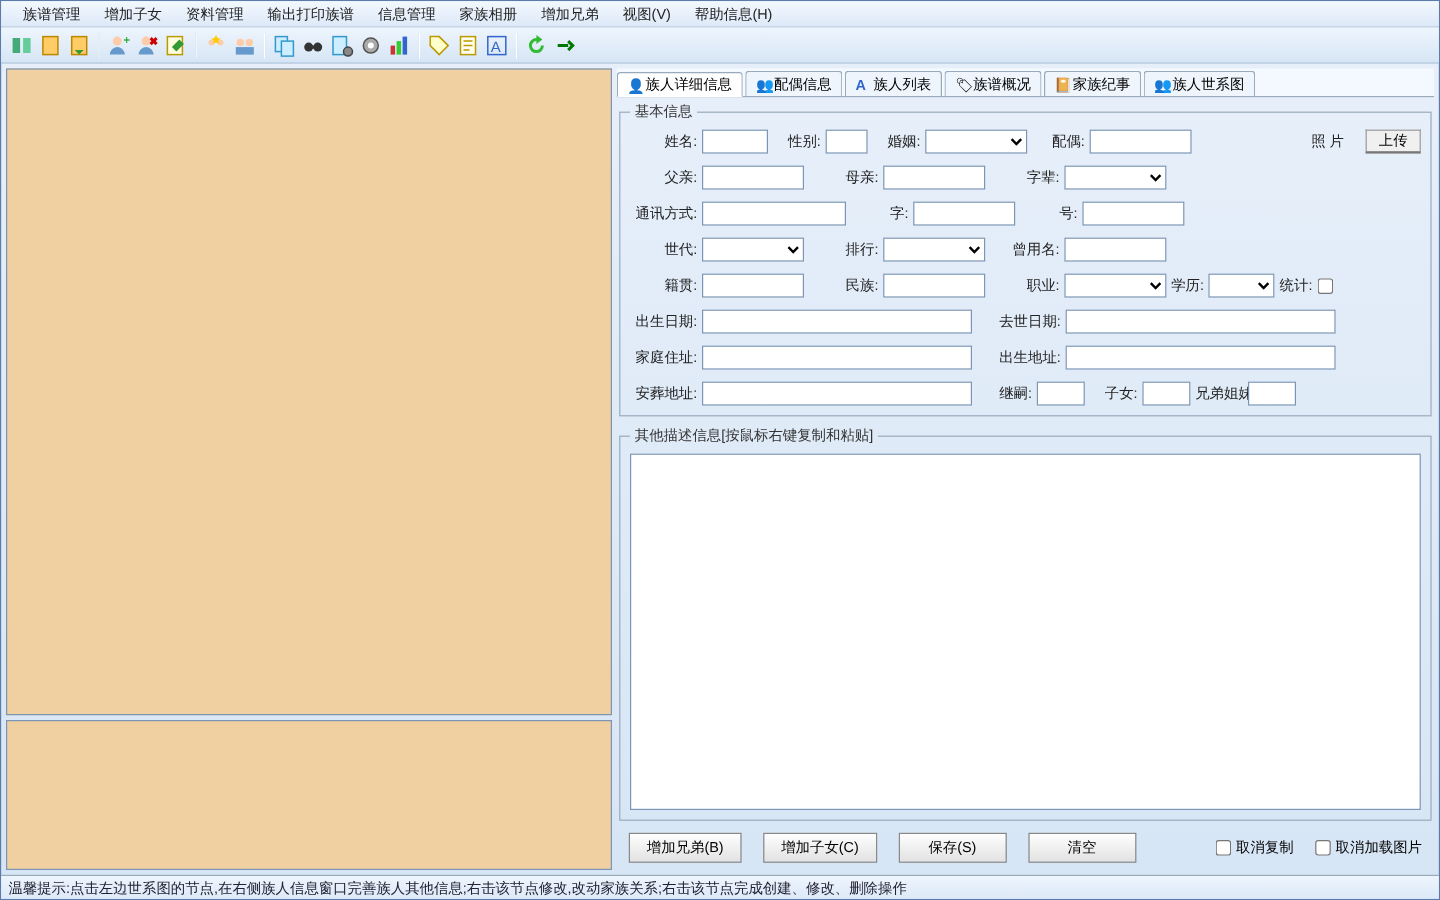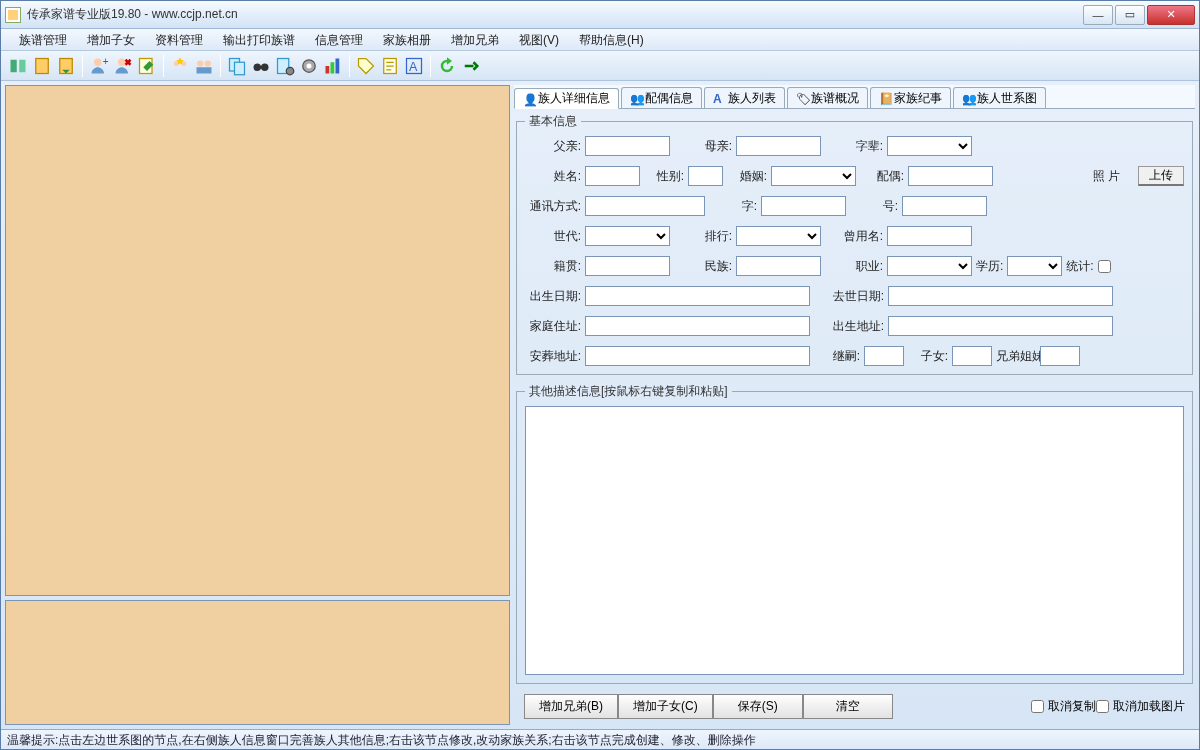--- a/index.html
+++ b/index.html
@@ -47,42 +47,33 @@
 .row { display:flex; align-items:center; gap:4px; flex-wrap:nowrap; }
 .lbl { text-align:right; color:#222; white-space:nowrap; }
 .inp { border:1px solid #7a95b5; height:20px; background:#fff; padding:0 2px; font-size:12px; }
 .sel { border:1px solid #7a95b5; height:20px; background:#fff; font-size:12px; }
 .chk { vertical-align:middle; }
 .upload-btn { border:1px solid #999; background:#f0f0f0; padding:1px 10px; cursor:pointer; height:20px; display:inline-flex; align-items:center; border-bottom:2px solid #777;}
 
 .desc-area { flex:1; display:flex; flex-direction:column; min-height:0; }
 .desc-area textarea { flex:1; width:100%; border:1px solid #7a95b5; resize:none; font-size:12px; padding:2px; }
 
-.btnrow { display:flex; align-items:center; padding:6px 10px; }
+.btnrow { display:flex; align-items:center; gap:18px; padding:6px 10px; }
 .actbtn { border:1px solid #888; background:linear-gradient(to bottom,#fefefe,#e2e2e2); padding:3px 14px; cursor:pointer; min-width:90px; text-align:center; }
 .chklbl { display:flex; align-items:center; gap:4px; }
 
 
 .statusbar { height:20px; border-top:1px solid #9ab; background:linear-gradient(to bottom,#eef5fd,#dde9f8); padding:2px 6px; color:#223; overflow:hidden; white-space:nowrap; }
 
 </style>
 </head>
 <body>
 
 <div class="window">
 
-  <div class="titlebar">
-    <span class="app-icon"></span>
-    <span class="title">传承家谱专业版19.80 - www.ccjp.net.cn</span>
-    <div class="winbtns">
-      <div class="winbtn">—</div>
-      <div class="winbtn">▭</div>
-      <div class="winbtn close">✕</div>
-    </div>
-  </div>
 
   <div class="menubar">
     <div class="menuitem">族谱管理</div>
     <div class="menuitem">增加子女</div>
     <div class="menuitem">资料管理</div>
     <div class="menuitem">输出打印族谱</div>
     <div class="menuitem">信息管理</div>
     <div class="menuitem">家族相册</div>
     <div class="menuitem">增加兄弟</div>
     <div class="menuitem">视图(V)</div>
@@ -239,41 +230,41 @@
             <span class="tabicon">👥</span>
             <span>族人世系图</span>
           </div>
       </div>
 
       <fieldset>
         <legend>基本信息</legend>
         <div class="formgrid">
 
           <div class="row">
-            <span class="lbl" style="width:56px">父亲:</span>
-            <input class="inp" style="width: 85px;">
-            <span class="lbl" style="width:58px">母亲:</span>
-            <input class="inp" style="width: 85px;">
-            <span class="lbl" style="width:58px">字辈:</span>
-            <select class="sel" style="width:85px"><option></option></select>
-          </div>
-
-          <div class="row">
             <span class="lbl" style="width:56px">姓名:</span>
             <input class="inp" style="width: 55px;">
             <span class="lbl" style="width:40px">性别:</span>
             <input class="inp" style="width: 35px;">
             <span class="lbl" style="width:40px">婚姻:</span>
             <select class="sel" style="width:85px"><option></option></select>
             <span class="lbl" style="width:44px">配偶:</span>
             <input class="inp" style="width: 85px;">
             <span style="flex:1"></span>
             <span class="lbl">照  片</span>
             <span style="width:10px"></span>
             <span class="upload-btn">上传</span>
+          </div>
+
+          <div class="row">
+            <span class="lbl" style="width:56px">父亲:</span>
+            <input class="inp" style="width: 85px;">
+            <span class="lbl" style="width:58px">母亲:</span>
+            <input class="inp" style="width: 85px;">
+            <span class="lbl" style="width:58px">字辈:</span>
+            <select class="sel" style="width:85px"><option></option></select>
           </div>
 
           <div class="row">
             <span class="lbl" style="width:56px">通讯方式:</span>
             <input class="inp" style="width: 120px;">
             <span class="lbl" style="width:48px">字:</span>
             <input class="inp" style="width: 85px;">
             <span class="lbl" style="width:48px">号:</span>
             <input class="inp" style="width: 85px;">
           </div>

